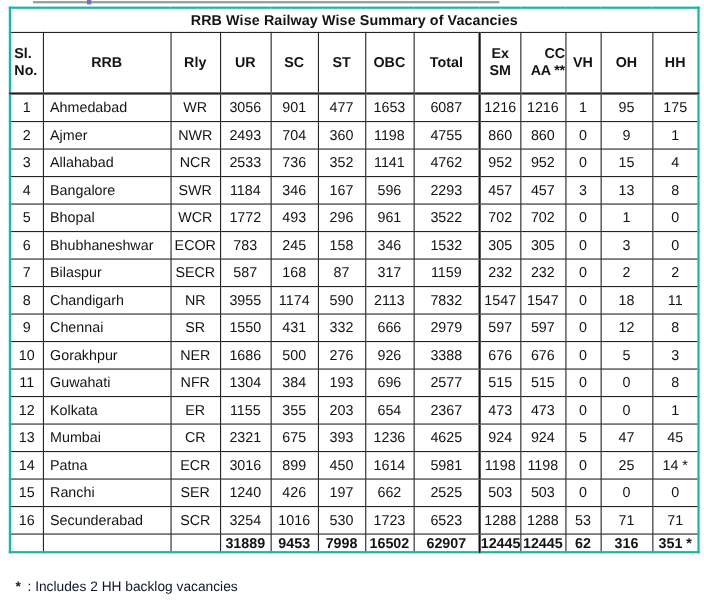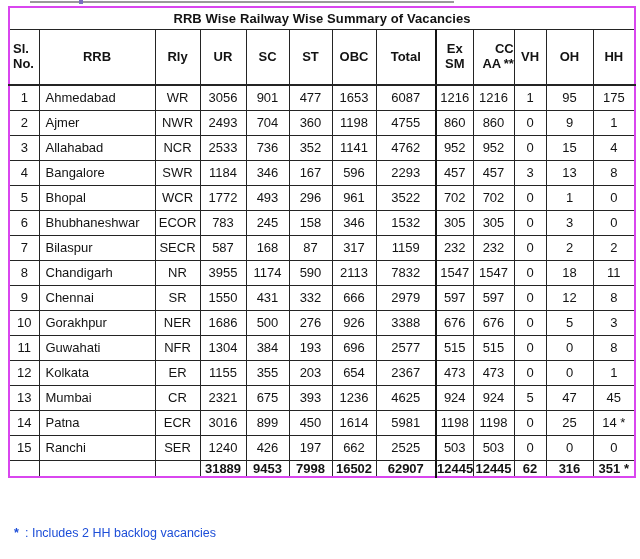--- a/index.html
+++ b/index.html
@@ -31,21 +31,21 @@
     height: 4px;
     background: #7a6fc0;
   }
   table.doc-table {
     position: absolute;
     left: 8px;
     top: 6px;
     width: 625px;
     table-layout: fixed;
     border-collapse: collapse;
-    border: 2px solid #d946ef;
+    border: 2px solid #14b8a6;
   }
   .doc-table th, .doc-table td {
     border: 1px solid #242424;
     padding: 0;
     text-align: center;
     vertical-align: middle;
     font-size: 13px;
     color: #131313;
     overflow: hidden;
     white-space: nowrap;
@@ -79,21 +79,21 @@
   }
   tbody.body-rows tr.total-row td {
     font-weight: bold;
   }
   .footnotes {
     position: absolute;
     left: 8px;
     top: 525px;
     width: 628px;
     font-size: 12.5px;
-    color: #1d4ed8;
+    color: #0f172a;
   }
   .footnote {
     line-height: 17px;
     white-space: nowrap;
   }
   .footnote .marker {
     display: inline-block;
     width: 17px;
     text-align: center;
     font-weight: bold;
@@ -363,20 +363,35 @@
         <td>426</td>
         <td>197</td>
         <td>662</td>
         <td>2525</td>
         <td>503</td>
         <td>503</td>
         <td>0</td>
         <td>0</td>
         <td>0</td>
       </tr>
+      <tr>
+        <td>16</td>
+        <td>Secunderabad</td>
+        <td>SCR</td>
+        <td>3254</td>
+        <td>1016</td>
+        <td>530</td>
+        <td>1723</td>
+        <td>6523</td>
+        <td>1288</td>
+        <td>1288</td>
+        <td>53</td>
+        <td>71</td>
+        <td>71</td>
+      </tr>
       <tr class="total-row">
         <td></td>
         <td></td>
         <td></td>
         <td>31889</td>
         <td>9453</td>
         <td>7998</td>
         <td>16502</td>
         <td>62907</td>
         <td>12445</td>

